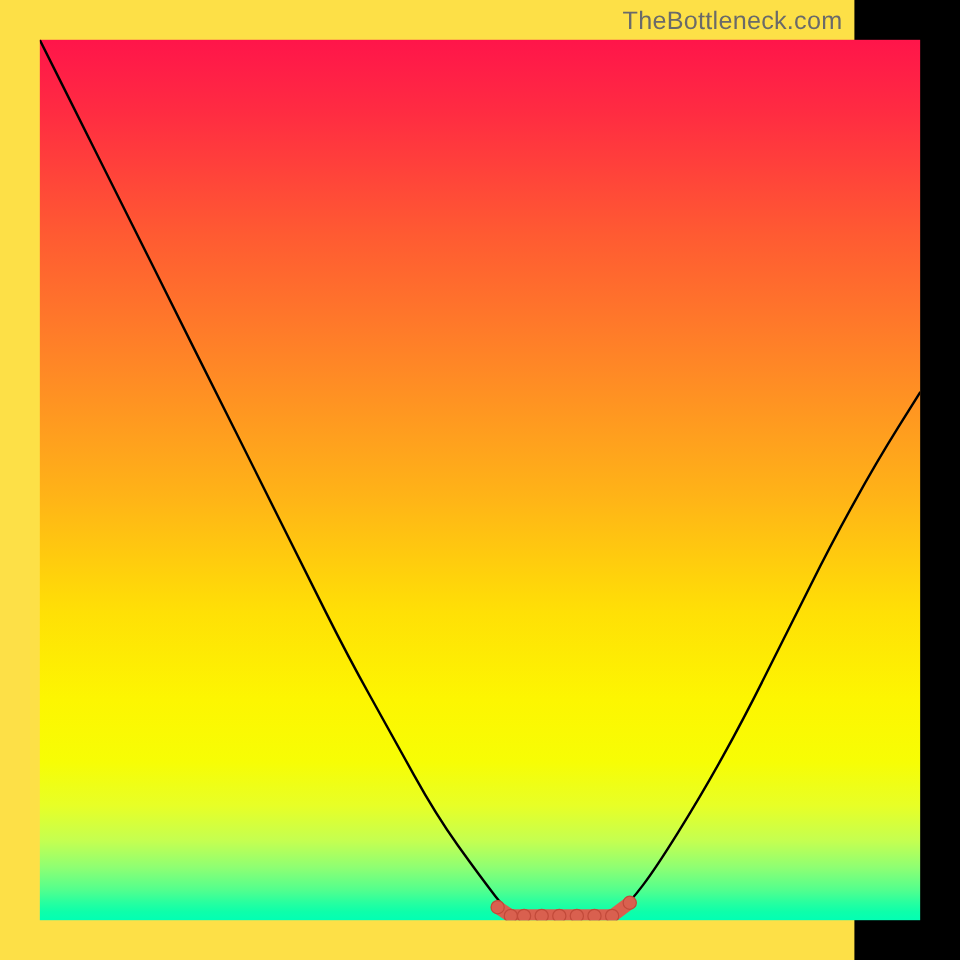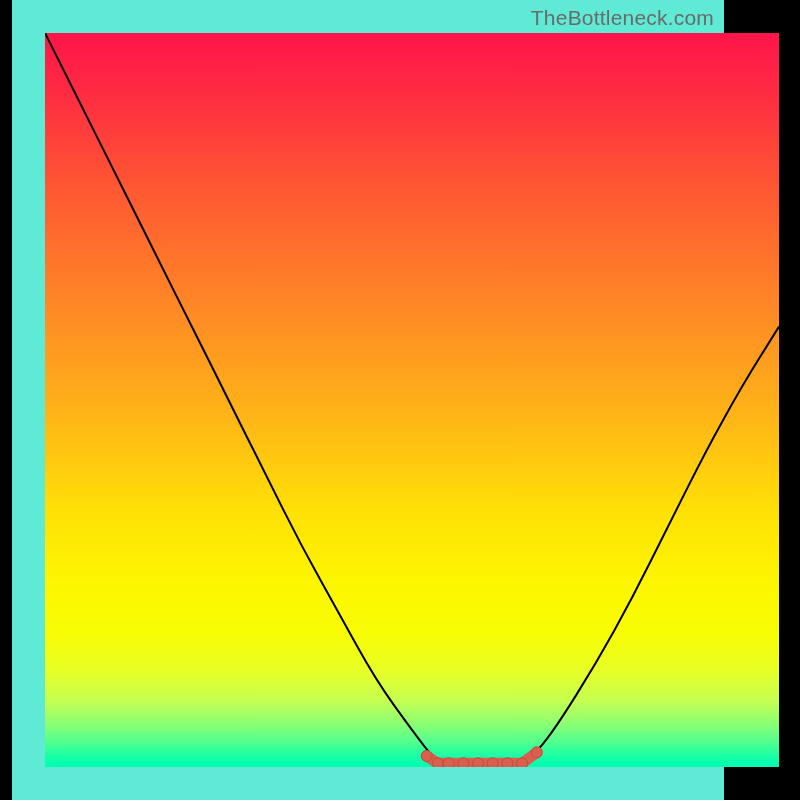--- a/index.html
+++ b/index.html
@@ -8,22 +8,21 @@
     width: 800px;
     height: 800px;
     background: #000;
     overflow: hidden;
     font-family: Arial, Helvetica, sans-serif;
   }
   .frame {
     position: relative;
     width: 712px;
     height: 800px;
-    background: #5eead4;
-    margin-left: 12px;
+    background: #fde047;
   }
   .watermark {
     position: absolute;
     top: 6px;
     right: 10px;
     color: #6a6a6a;
     font-size: 21px;
     font-weight: 400;
     letter-spacing: 0.2px;
     z-index: 5;

